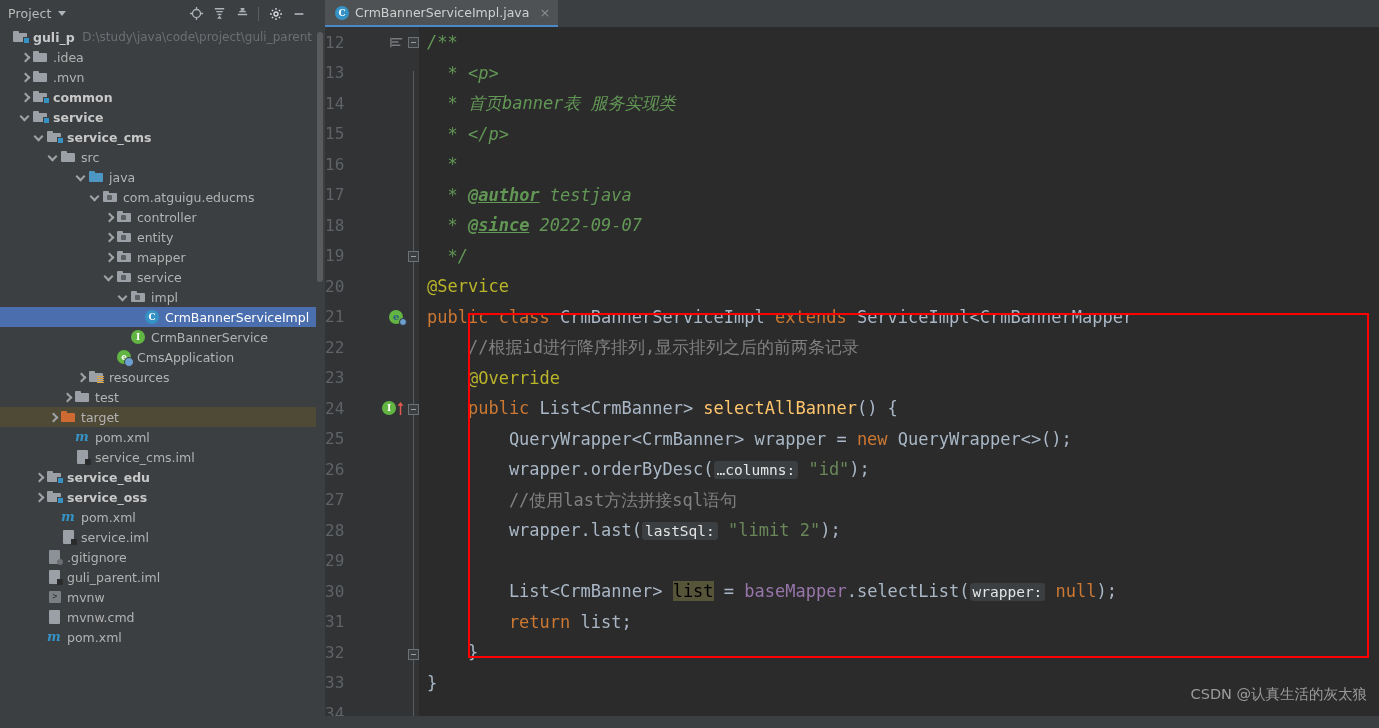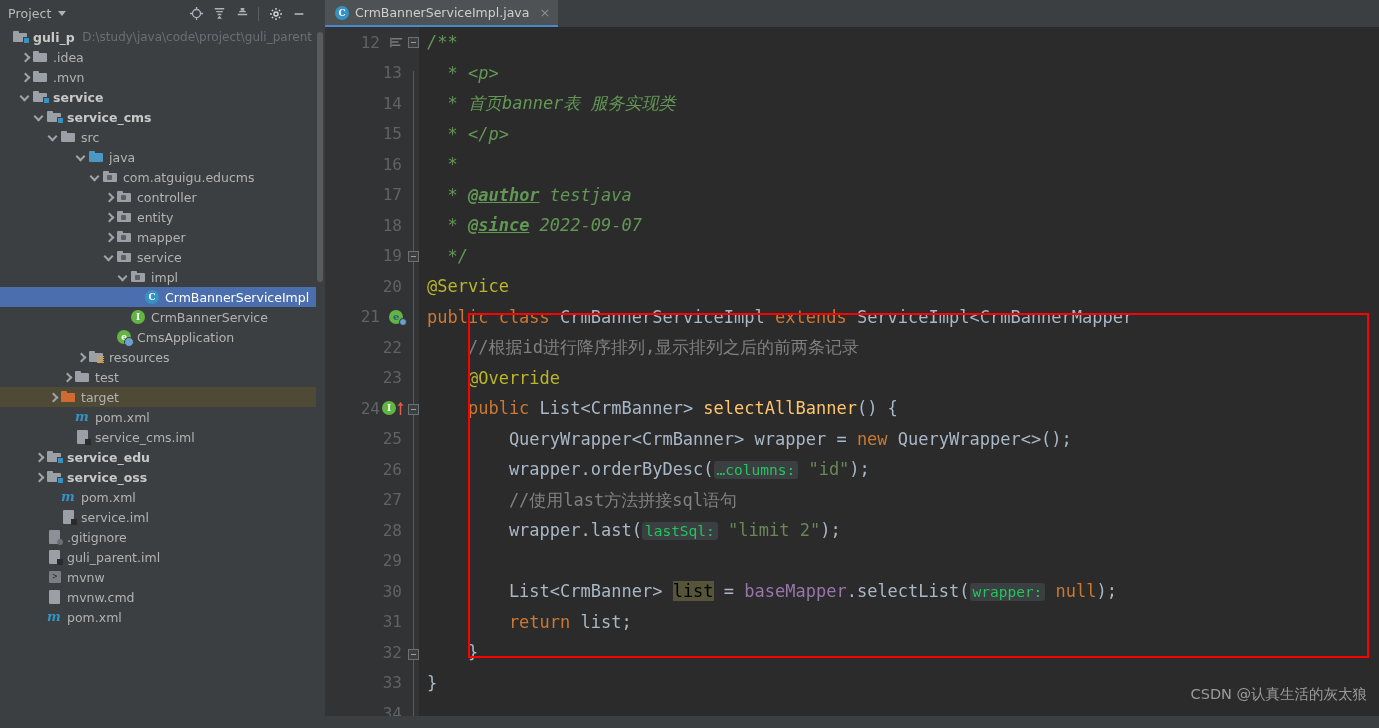--- a/index.html
+++ b/index.html
@@ -182,21 +182,21 @@
   .code-wrap {
     flex: 1 1 auto; position: relative; background: #2b2b2b;
     display: flex; overflow: hidden;
   }
   .gutter {
     width: 84px; flex: 0 0 84px; background: #313335;
     position: relative;
   }
   .gutter .gline {
     height: 30.5px; display: flex; align-items: center;
-    justify-content: flex-end;
+    justify-content: flex-start;
     color: #606366; font-size: 16px;
     font-family: "DejaVu Sans Mono", monospace;
     padding-right: 3px; position: relative;
   }
   .gutter-icons { position: absolute; right: 4px; display: flex; align-items: center; gap: 2px; }
 
   .foldcol {
     width: 10px; flex: 0 0 10px; background: #313335; position: relative;
   }
   .foldline {
@@ -218,21 +218,21 @@
   .jdoc     { color: #629755; font-style: italic; }
   .jdoc-tag { color: #629755; font-style: italic; font-weight: bold; text-decoration: underline; }
   .anno     { color: #bbb529; }
   .kw       { color: #cc7832; }
   .typ      { color: #a9b7c6; }
   .plain    { color: #a9b7c6; }
   .mth      { color: #ffc66d; }
   .str      { color: #6a8759; }
   .fld      { color: #9876aa; }
   .hint {
-    color: #22c55e; background: #3b3f41; border-radius: 3px;
+    color: #e5e5e5; background: #3b3f41; border-radius: 3px;
     padding: 1px 3px; font-size: 14.5px;
   }
   .idhl { background: #56553a; }
 
   
   .fold-marker {
     position: absolute; width: 11px; height: 11px;
     border: 1px solid #6e7174; background: #3c3f41;
   }
   .fold-marker::after {
@@ -321,20 +321,28 @@
             <span class="lbl">.idea</span>
           </div>
           <div class="trow">
             <span style="flex:0 0 20px"></span>
             <span class="arrow right"></span>
             <span class="ic folder"></span>
             <span class="lbl">.mvn</span>
           </div>
           <div class="trow">
             <span style="flex:0 0 20px"></span>
+            <span class="arrow right"></span>
+            <span class="ic folder">
+              <i class="badge-sq"></i>
+            </span>
+            <span class="lbl b">common</span>
+          </div>
+          <div class="trow">
+            <span style="flex:0 0 20px"></span>
             <span class="arrow down"></span>
             <span class="ic folder">
               <i class="badge-sq"></i>
             </span>
             <span class="lbl b">service</span>
           </div>
           <div class="trow">
             <span style="flex:0 0 34px"></span>
             <span class="arrow down"></span>
             <span class="ic folder">

